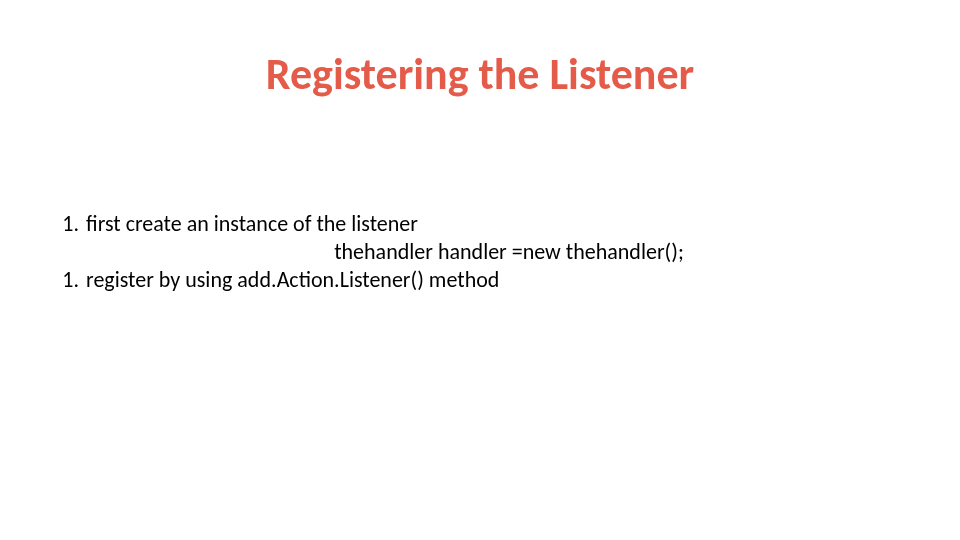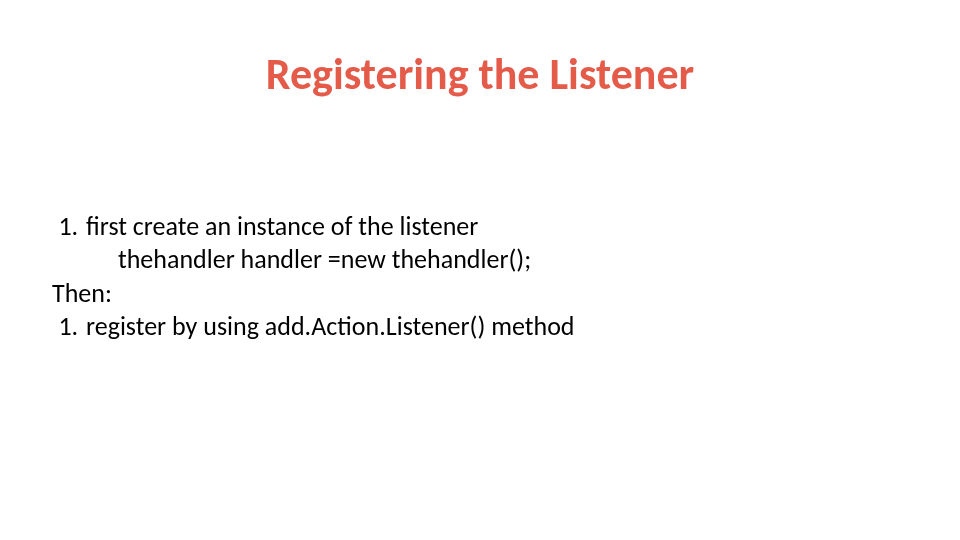--- a/index.html
+++ b/index.html
@@ -35,34 +35,35 @@
     right: 60px;
     font-size: 22px;
     line-height: 1.25;
     color: #000;
   }
   .body {
     position: absolute;
     top: 210px;
     left: 52px;
     right: 60px;
-    font-size: 26px;
+    font-size: 22px;
     line-height: 1.28;
     color: #000;
   }
   .body ol {
     margin: 0;
     padding: 0 0 0 32px;
   }
   .body ol li {
     margin: 0;
     padding-left: 2px;
   }
   .body .indent {
     margin-left: 66px;
+    text-align: center;
   }
   .body .indent2 {
     margin-left: 66px;
   }
   .body .then {
     margin: 0;
   }
 </style>
 </head>
 <body>
@@ -72,19 +73,18 @@
   <div class="title">Registering the Listener</div>
 
   <div class="intro">
   </div>
 
   <div class="body">
     <ol>
       <li>first create an instance of the listener</li>
     </ol>
     <div class="indent">thehandler handler =new thehandler();</div>
-    <div class="then">Then:</div>
     <ol>
       <li>register by using add.Action.Listener() method</li>
     </ol>
   </div>
 
 </div>
 
 </body></html>

